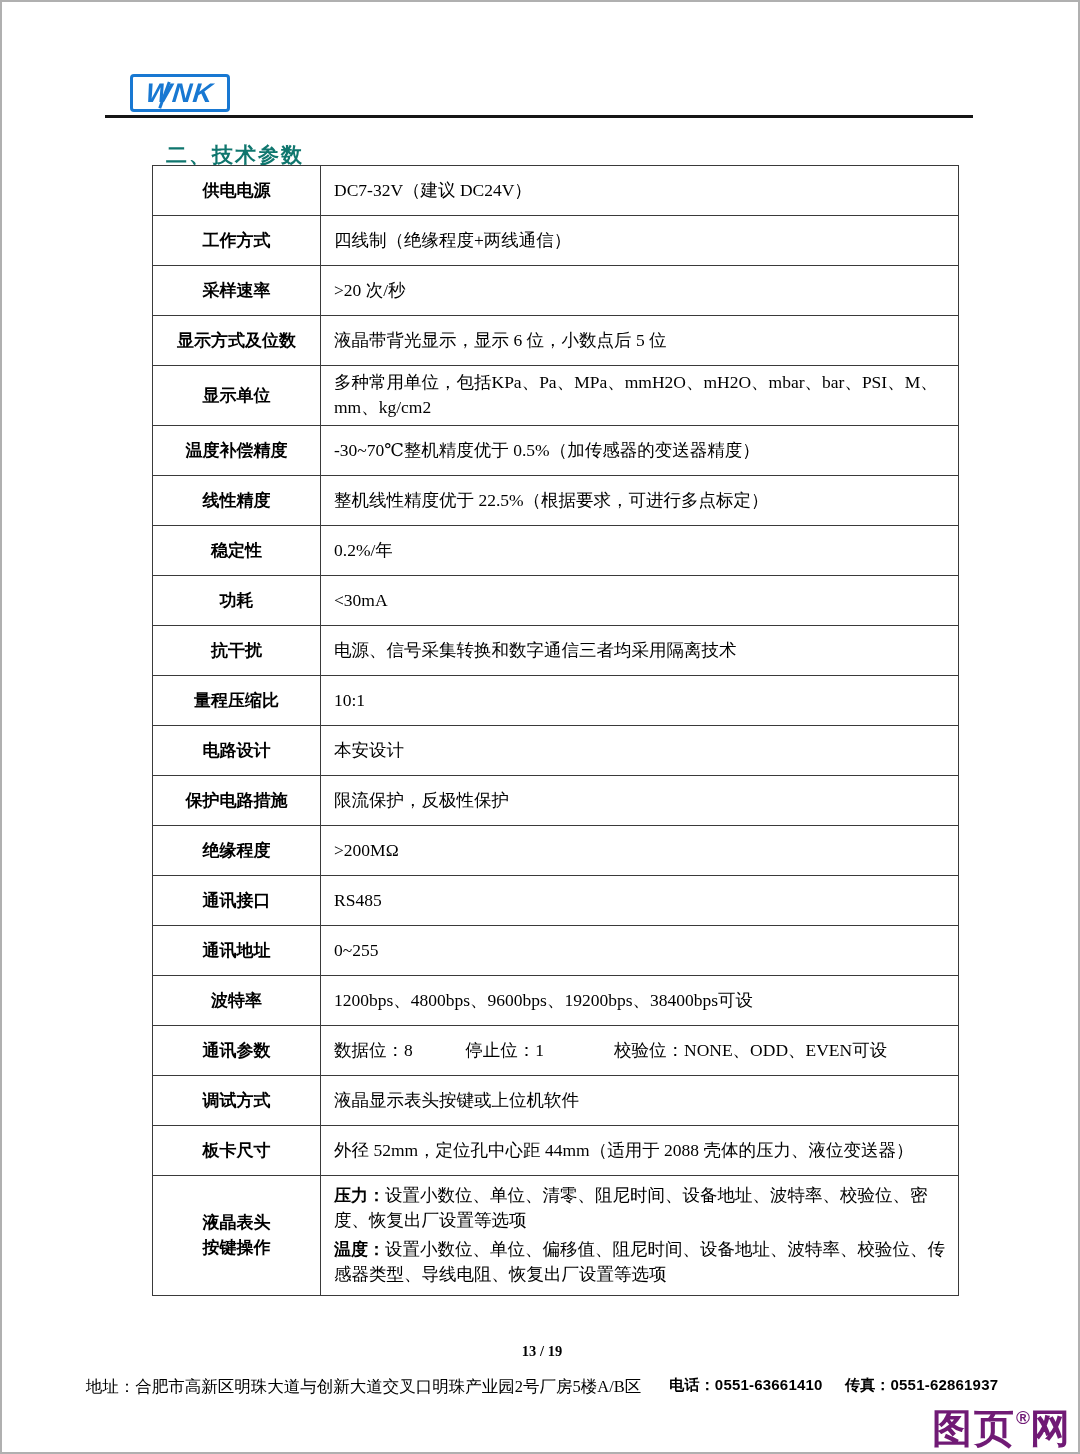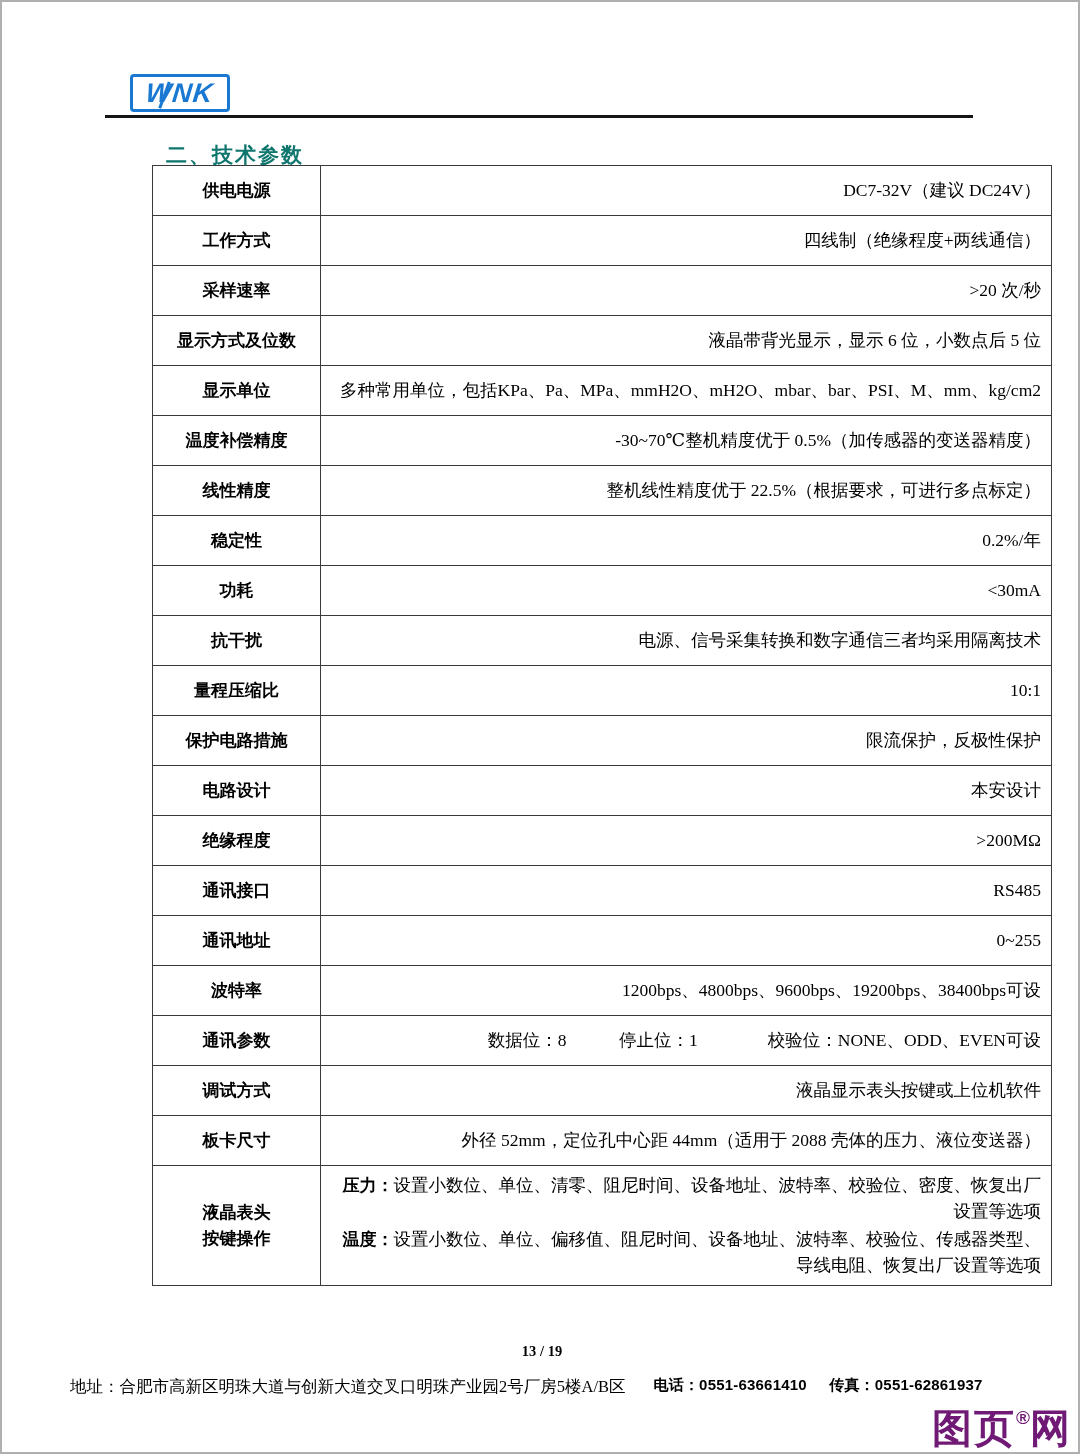--- a/index.html
+++ b/index.html
@@ -47,55 +47,56 @@
   
   .section-title{
     position:absolute;left:164px;top:127px;
     font-size:21px;font-weight:bold;color:#0f766e;
     font-family:"Liberation Sans","DejaVu Sans",sans-serif;
     letter-spacing:2px;
     margin-top:12px;
   }
   
   .spec-table{
-    position:absolute;left:150px;top:163px;width:900px;
+    position:absolute;left:150px;top:163px;width:807px;
     border-collapse:collapse;table-layout:fixed;
   }
   .spec-table th,.spec-table td{
     border:1.5px solid #3a3a3a;
     box-sizing:border-box;
   }
   .spec-table th{
     width:168px;height:50px;
     font-family:"Liberation Sans","DejaVu Sans",sans-serif;
     font-weight:bold;font-size:17px;color:#000;
     text-align:center;vertical-align:middle;
     white-space:pre-line;line-height:1.5;
     padding:2px 4px;
   }
   .spec-table td{
     height:50px;
     font-size:17.5px;color:#000;
-    vertical-align:middle;text-align:right;
+    vertical-align:middle;text-align:left;
     padding:4px 10px 4px 13px;line-height:1.45;
   }
   .spec-table td p{margin:3px 0;}
   .spec-table td b{
     font-family:"Liberation Sans","DejaVu Sans",sans-serif;
     font-size:17px;
   }
   
   .page-num{
     position:absolute;top:1341px;left:0;width:1080px;
     text-align:center;font-size:14.5px;font-weight:bold;color:#000;
   }
   .footer-line{
     position:absolute;top:1374px;left:68px;width:944px;
     font-size:16.5px;color:#000;white-space:nowrap;
     display:flex;
+    justify-content:center;
   }
   .footer-contact{
     margin-left:28px;
     font-family:"Liberation Sans","DejaVu Sans",sans-serif;
     font-size:15px;font-weight:bold;letter-spacing:.2px;
   }
   .footer-contact .fax-part{margin-left:18px;}
   
   .watermark{
     position:absolute;right:6px;bottom:4px;
@@ -169,27 +170,27 @@
       <th>抗干扰</th>
       <td>电源、信号采集转换和数字通信三者均采用隔离技术</td>
     </tr>
 
     <tr>
       <th>量程压缩比</th>
       <td>10:1</td>
     </tr>
 
     <tr>
+      <th>电路设计</th>
+      <td>本安设计</td>
+    </tr>
+
+    <tr>
       <th>保护电路措施</th>
       <td>限流保护，反极性保护</td>
-    </tr>
-
-    <tr>
-      <th>电路设计</th>
-      <td>本安设计</td>
     </tr>
 
     <tr>
       <th>绝缘程度</th>
       <td>&gt;200MΩ</td>
     </tr>
 
 
     <tr>
       <th>通讯接口</th>

